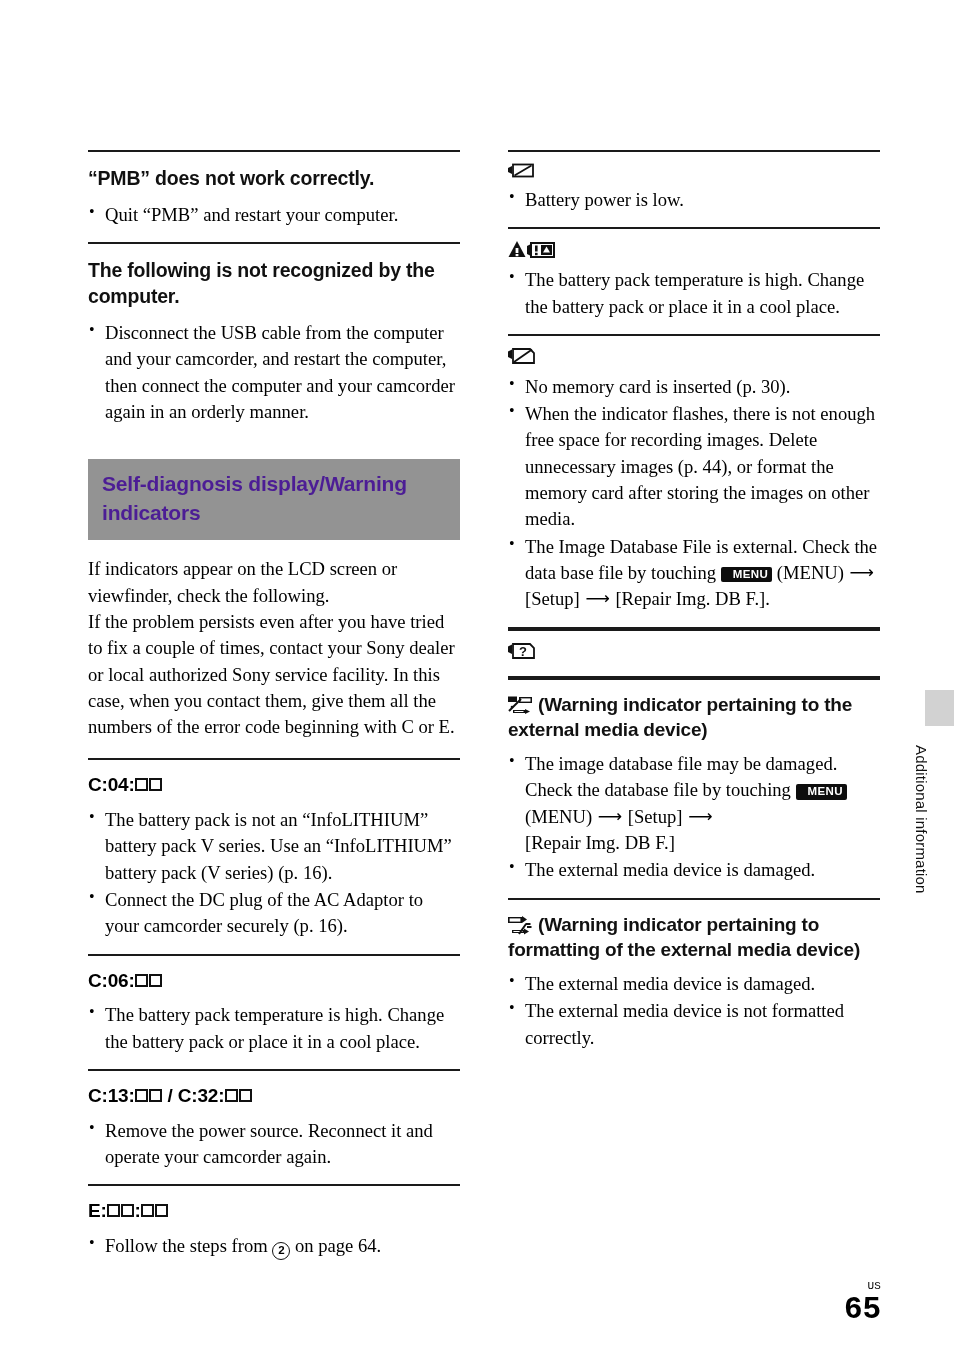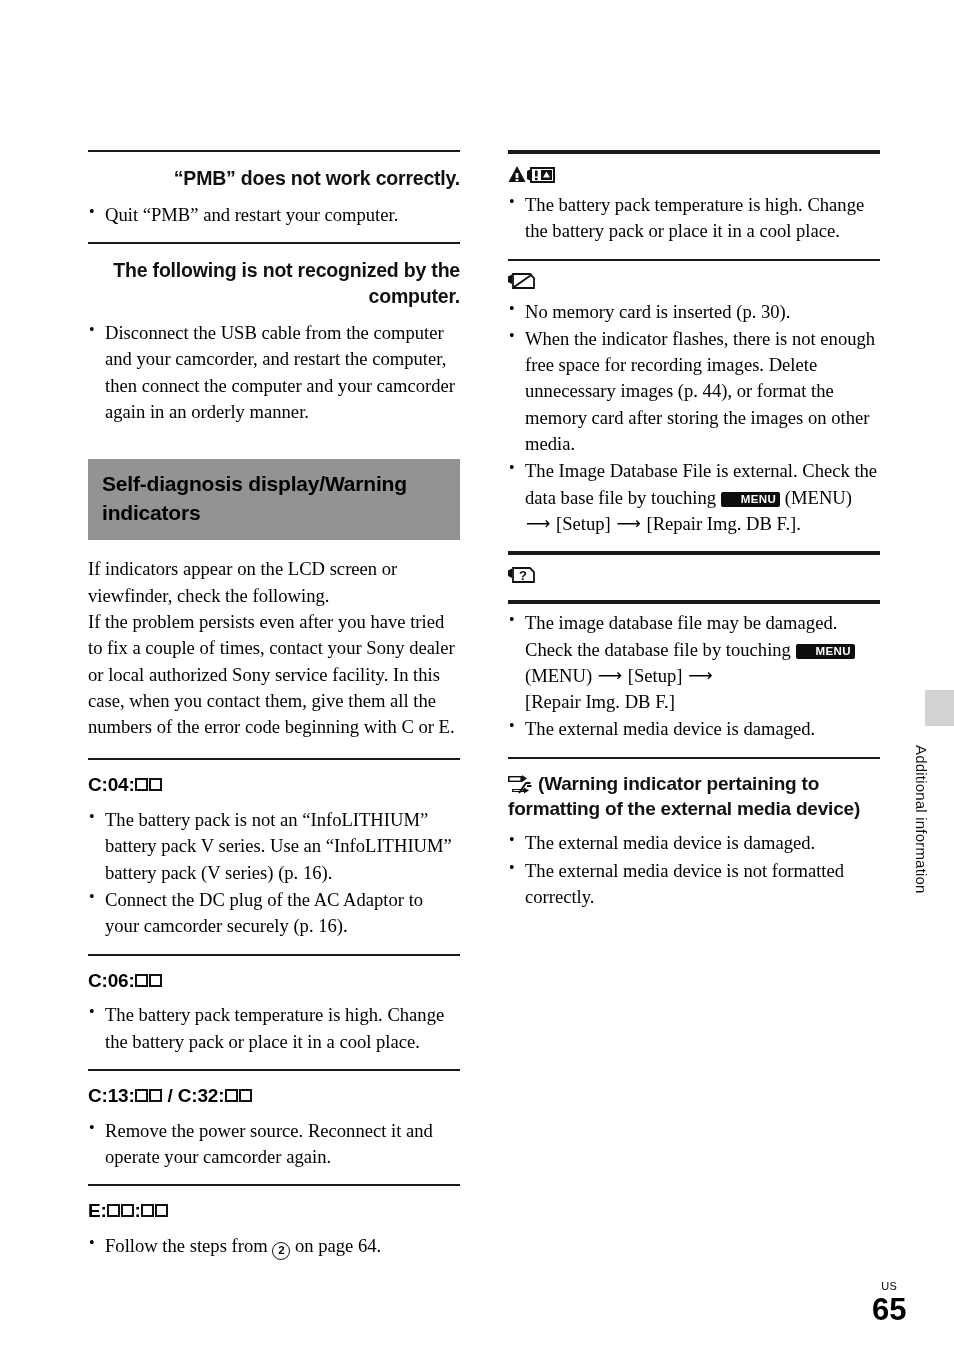--- a/index.html
+++ b/index.html
@@ -23,21 +23,20 @@
 
   
   h2.qhead{
     font-family:"Liberation Sans", sans-serif;
     font-size:19.5px;
     font-weight:600;
     line-height:1.33;
     margin:14px 0 10px 0;
     letter-spacing:-0.2px;
     color:#111;
-    text-align:right;
   }
   h3.code{
     font-family:"Liberation Sans", sans-serif;
     font-size:19px;
     font-weight:600;
     line-height:1.3;
     margin:13px 0 9px 0;
     letter-spacing:-0.2px;
     color:#000000;
   }
@@ -51,21 +50,21 @@
     color:#111;
   }
   .icon-only{
     margin:11px 0 7px 0;
     line-height:1;
   }
 
   
   .banner{
     background:#939393;
-    color:#000000;
+    color:#4c1d95;
     font-family:"Liberation Sans", sans-serif;
     font-size:21px;
     font-weight:600;
     line-height:1.36;
     padding:11px 0 13px 14px;
     margin:34px 0 16px 0;
     letter-spacing:-0.2px;
     width:358px;
   }
 
@@ -106,21 +105,21 @@
     box-sizing:border-box;
   }
   .menu-badge{
     display:inline-block;
     background:#0d0d0d;
     color:#fff;
     font-family:"Liberation Sans", sans-serif;
     font-size:11.5px;
     font-weight:700;
     letter-spacing:0.4px;
-    padding:2px 4px 2px 20px;
+    padding:2px 4px 2px 12px;
     border-radius:2px;
     vertical-align:1px;
     line-height:1;
   }
   .arr{display:inline-block;padding:0 1px;font-size:17px;vertical-align:1px;}
   .circ2{
     display:inline-block;
     width:16px;height:16px;
     border:1.6px solid #111;
     border-radius:50%;
@@ -149,23 +148,23 @@
     color:#111;
     writing-mode:vertical-rl;
     text-orientation:mixed;
     letter-spacing:0.2px;
     white-space:nowrap;
   }
 
   
   .folio{
     position:absolute;
-    left:872px;top:1281px;
-    text-align:center;
-    font-family:Liberation Sans, sans-serif;
+    left:844px;top:1281px;
+    text-align:right;
+    font-family:Liberation Mono, monospace;
   }
   .folio .us{font-size:11px;display:block;line-height:1;margin-bottom:2px;letter-spacing:0.3px;}
   .folio .num{font-size:31px;font-weight:600;line-height:1;display:block;}
 </style>
 </head>
 <body>
 
 <div class="page">
 
   <div class="col col-left">
@@ -222,20 +221,32 @@
       <ul class="bullets">
         <li><span>Follow the steps from </span><span class="circ2">2</span><span> on page 64.</span></li>
       </ul>
     </div>
 
   </div>
 
   <div class="col col-right">
 
     <div class="rule"></div>
+    <div class="blk">
+      <div class="icon-only">
+        <svg width="26" height="17" viewBox="0 0 26 17" class="ico">
+          <path d="M0 5 L4 3 L4 11 L0 9 Z" fill="#111"></path>
+          <rect x="5" y="1.5" width="20" height="12" fill="none" stroke="#111" stroke-width="1.8"></rect>
+          <line x1="6.5" y1="12.5" x2="23.5" y2="2.5" stroke="#111" stroke-width="1.8"></line>
+        </svg>
+      </div>
+      <ul class="bullets">
+        <li>Battery power is low.</li>
+      </ul>
+    </div>
 
     <div class="rule"></div>
     <div class="blk">
       <div class="icon-only">
         <svg width="48" height="20" viewBox="0 0 48 20" class="ico">
           <path d="M9 1 L17.5 17 L0.5 17 Z" fill="#111"></path>
           <rect x="7.6" y="8" width="2.8" height="5" fill="#fff"></rect>
           <rect x="7.6" y="14" width="2.8" height="2.2" fill="#fff"></rect>
           <path d="M19 6 L22 4.5 L22 15.5 L19 14 Z" fill="#111"></path>
           <rect x="23" y="3" width="23" height="14" fill="none" stroke="#111" stroke-width="2"></rect>
@@ -276,20 +287,30 @@
           <path d="M5 2 L22 2 L26 6 L26 16 L5 16 Z" fill="none" stroke="#111" stroke-width="1.8"></path>
           <text x="15" y="14" font-family="Liberation Sans, sans-serif" font-size="13" font-weight="700" fill="#111" text-anchor="middle">?</text>
         </svg>
       </div>
     </div>
 
     <div class="rule"></div>
 
     <div class="rule"></div>
     <div class="blk">
+      <h3 class="icohead"><svg width="26" height="19" viewBox="0 0 26 19" class="ico-inline">
+          <path d="M0 0.5 L9 0.5 L9 6 L0 6 Z" fill="#111"></path>
+          <path d="M11 1 L24 1 L24 7 L11 7 Z" fill="#111"></path>
+          <path d="M12.5 2.4 L22.5 2.4 L22.5 5.6 L12.5 5.6 Z" fill="#fff"></path>
+          <line x1="1" y1="15" x2="13" y2="3" stroke="#111" stroke-width="2"></line>
+          <path d="M5 14 L17 14 L17 17 L5 17 Z" fill="#111"></path>
+          <path d="M6.4 15 L15.5 15 L15.5 16 L6.4 16 Z" fill="#fff"></path>
+          <path d="M17 13 L22 15.5 L17 18 Z" fill="#111"></path>
+          <circle cx="4" cy="11" r="1.3" fill="#111"></circle>
+        </svg><span>(Warning indicator pertaining to the external media device)</span></h3>
       <ul class="bullets">
         <li><span>The image database file may be damaged. Check the database file by touching </span><span class="menu-badge">MENU</span><span> (MENU) </span><span class="arr">⟶</span><span> [Setup] </span><span class="arr">⟶</span><br><span> [Repair Img. DB F.]</span></li>
         <li>The external media device is damaged.</li>
       </ul>
     </div>
 
     <div class="rule"></div>
     <div class="blk">
       <h3 class="icohead"><svg width="26" height="19" viewBox="0 0 26 19" class="ico-inline">
           <path d="M0 1 L14 1 L14 7 L0 7 Z" fill="#111"></path>

